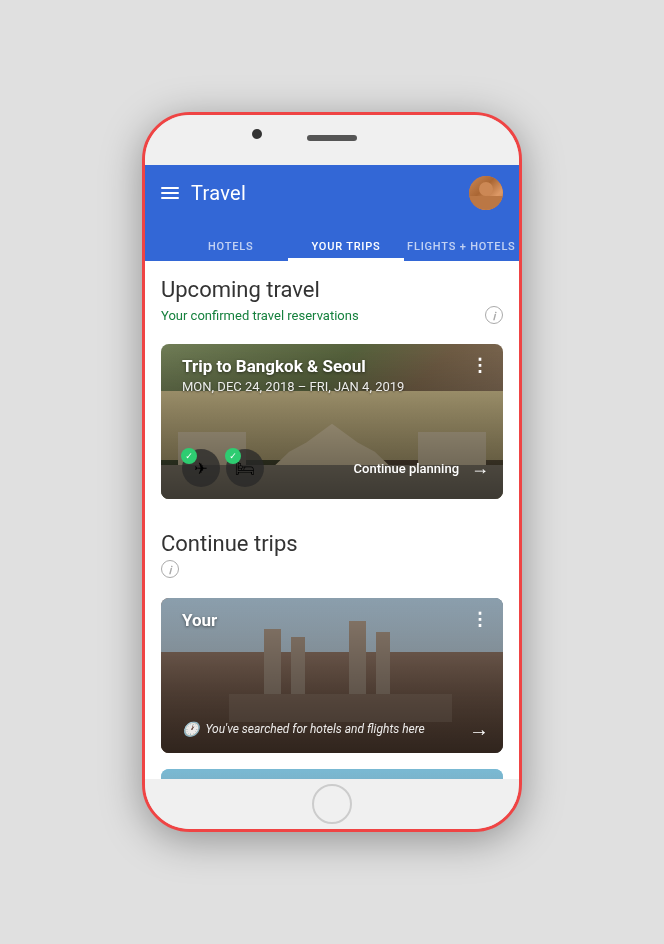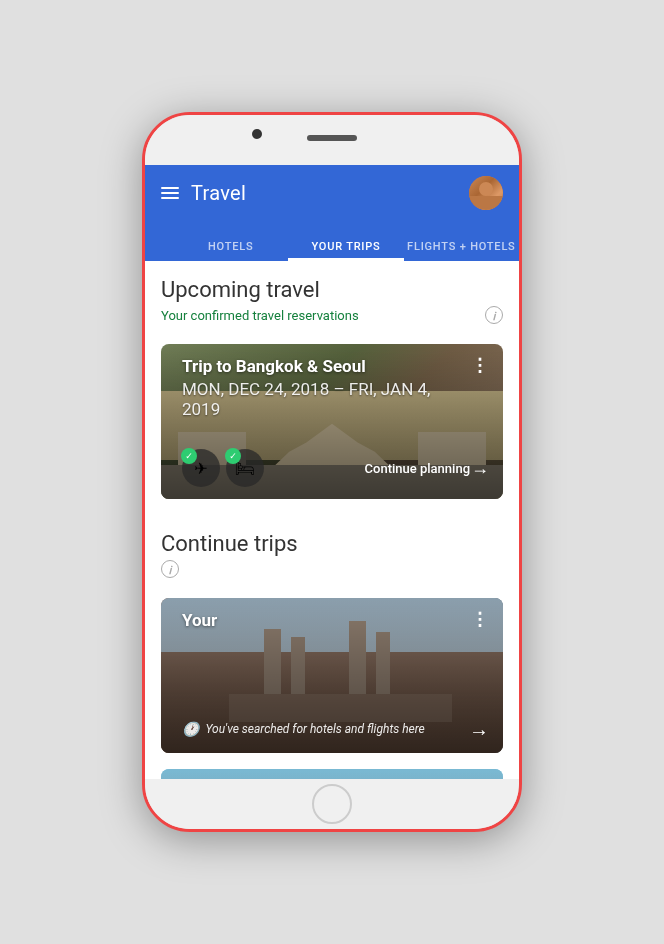--- a/index.html
+++ b/index.html
@@ -325,21 +325,21 @@
 
     .card-title {
       color: white;
       font-size: 17px;
       font-weight: 700;
       text-shadow: 0 1px 3px rgba(0,0,0,0.5);
     }
 
     .card-date {
       color: rgba(255,255,255,0.9);
-      font-size: 17px;
+      font-size: 13px;
       margin-top: 3px;
       text-shadow: 0 1px 2px rgba(0,0,0,0.5);
     }
 
     .more-icon {
       color: white;
       font-size: 18px;
       cursor: pointer;
       line-height: 1;
       font-weight: bold;
@@ -382,21 +382,21 @@
       font-size: 9px;
     }
 
     .flight-icon-svg, .hotel-icon-svg {
       font-size: 16px;
     }
 
     .continue-btn {
       display: flex;
       align-items: center;
-      gap: 1px;
+      gap: 12px;
       color: white;
       font-size: 13px;
       font-weight: 500;
       cursor: pointer;
     }
 
     .arrow-right {
       font-size: 18px;
     }
 

